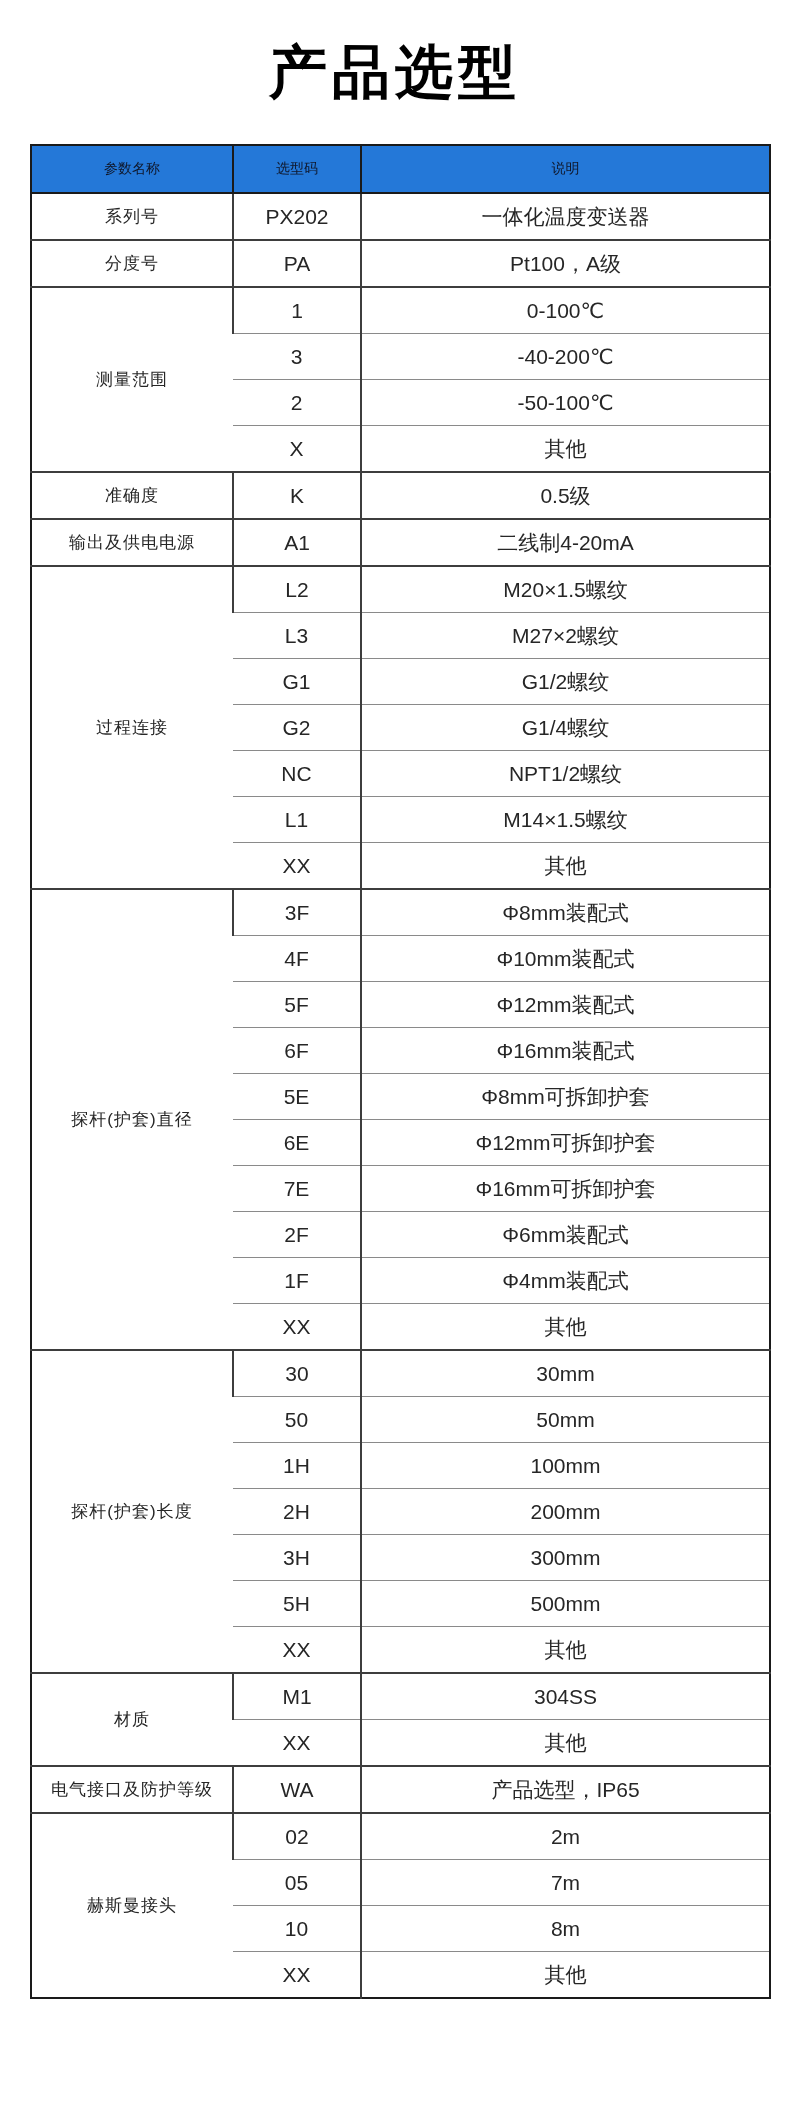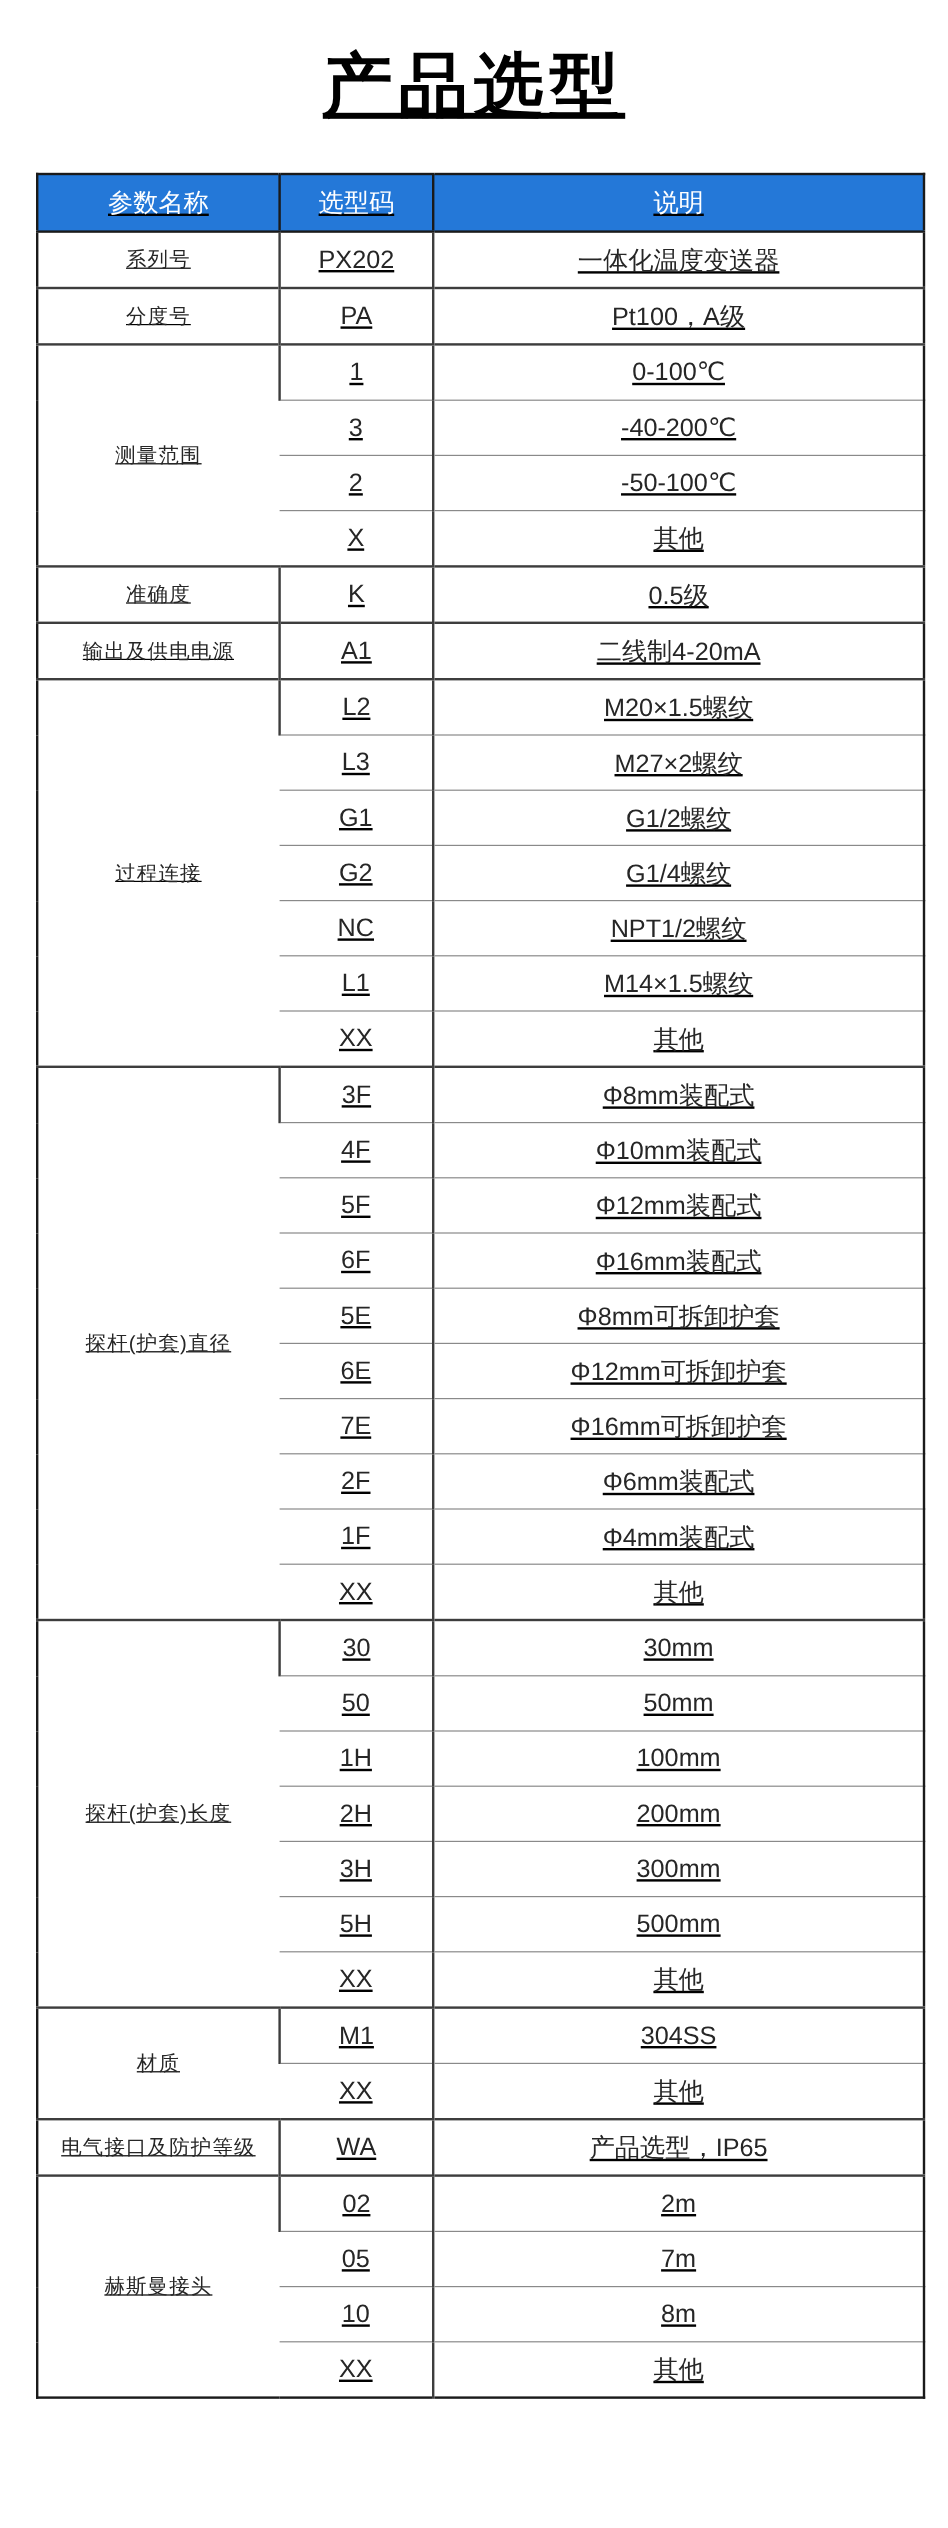--- a/index.html
+++ b/index.html
@@ -7,21 +7,20 @@
     padding: 0;
     background: #ffffff;
     font-family: "Liberation Sans", "DejaVu Sans", sans-serif;
   }
   .page {
     position: relative;
     width: 790px;
     height: 2107px;
     background: #ffffff;
     overflow: hidden;
-    text-decoration: underline;
   }
   .title {
     height: 144px;
     box-sizing: border-box;
     padding-top: 26px;
     text-align: center;
     font-size: 58px;
     line-height: 1.6;
     font-weight: 900;
     color: #000000;
@@ -34,22 +33,22 @@
     width: 739px;
     border: 2px solid #1a1a1a;
   }
   table.sel-table col.c-param { width: 202px; }
   table.sel-table col.c-code  { width: 128px; }
   table.sel-table col.c-desc  { width: 409px; }
 
   table.sel-table th {
     height: 46px;
     background: #2478d8;
-    color: #ffffff;
-    font-size: 21px;
+    color: #0f172a;
+    font-size: 14px;
     font-weight: 500;
     text-align: center;
     vertical-align: middle;
     border-left: 2px solid #1a1a1a;
     border-bottom: 2px solid #1a1a1a;
     padding: 0;
   }
   table.sel-table th:first-child { border-left: none; }
 
   table.sel-table td {

